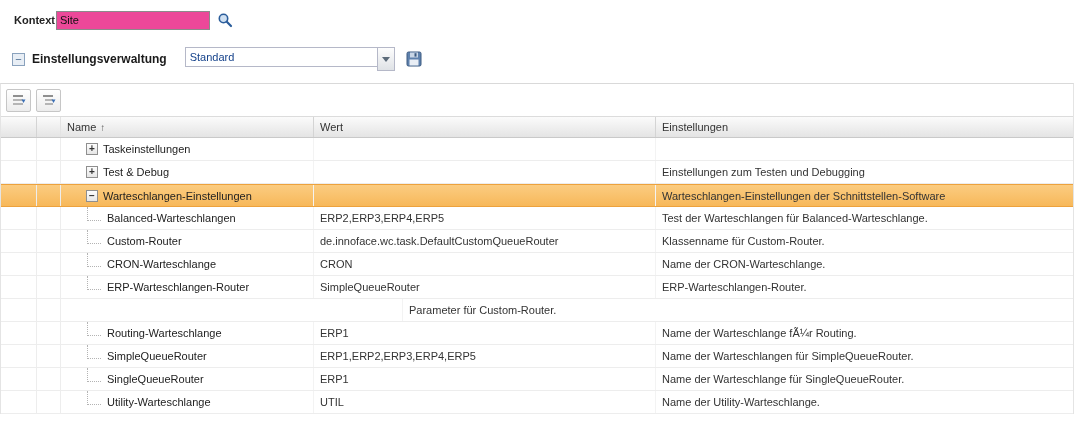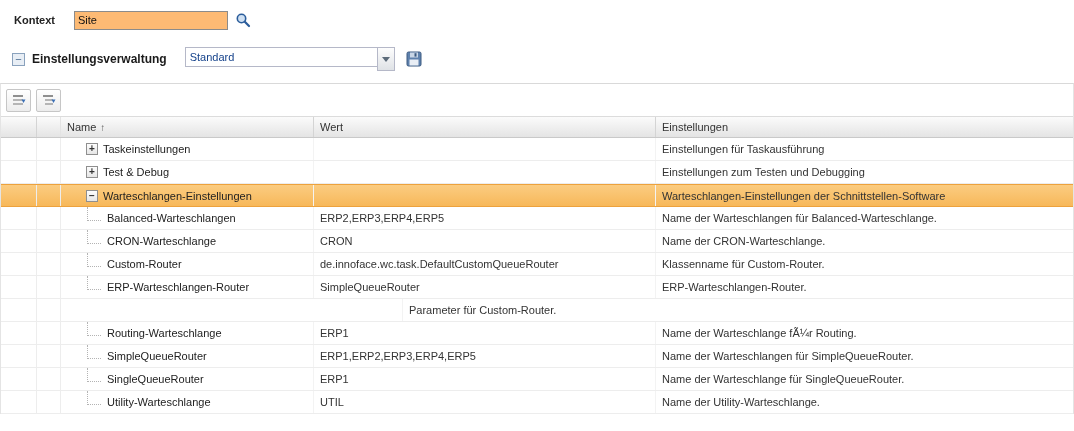--- a/index.html
+++ b/index.html
@@ -1,21 +1,21 @@
 <!DOCTYPE html>
 <html><head>
 <meta charset="utf-8">
 <style>
   html,body{margin:0;padding:0;background:#fff;font-family:"Liberation Sans",sans-serif;font-size:11px;color:#333;}
   .page{width:1074px;height:431px;position:relative;background:#fff;overflow:hidden;}
 
   
   .context-bar{display:flex;align-items:center;padding:9px 0 0 14px;height:22px;}
-  .context-label{font-weight:bold;color:#222;margin-right:19px;}
-  .context-input{width:146px;height:17px;background:#fdba74;border:1px solid #8b8b8b;font-family:"Liberation Sans",sans-serif;font-size:11px;padding:0 3px;color:#111;}
+  .context-label{font-weight:bold;color:#222;margin-right:1px;}
+  .context-input{width:146px;height:17px;background:#ec4899;border:1px solid #8b8b8b;font-family:"Liberation Sans",sans-serif;font-size:11px;padding:0 3px;color:#111;}
   .icon-btn{border:none;background:transparent;padding:0;margin-left:6px;cursor:pointer;width:18px;height:18px;display:inline-flex;align-items:center;justify-content:center;}
 
   
   .panel-header{display:flex;align-items:center;margin:16px 0 0 12px;height:24px;}
   .collapse-box{width:13px;height:13px;border:1px solid #8aa2bd;background:#e8eef5;color:#4a6a8f;font-size:11px;line-height:11px;text-align:center;cursor:pointer;box-sizing:border-box;}
   .panel-title{font-weight:bold;font-size:12px;color:#1a1a1a;margin:0 12px 0 7px;}
   .combo{display:flex;align-items:stretch;height:24px;margin-left:6px;}
   .combo-input{width:192px;border:1px solid #b5b8c8;border-right:none;padding:0 4px;font-family:"Liberation Sans",sans-serif;font-size:11px;color:#15428b;background:#fff;height:20px;box-sizing:border-box;}
   .combo-trigger{width:18px;border:1px solid #b5b8c8;background:linear-gradient(#fdfdfd,#dfe2e6);display:flex;align-items:center;justify-content:center;cursor:pointer;box-sizing:border-box;}
   .combo-trigger .arr{width:0;height:0;border-left:4px solid transparent;border-right:4px solid transparent;border-top:5px solid #5c6b7a;}
@@ -122,21 +122,20 @@
 
     <div class="grid-body">
         <div class="grow">
           <div class="cell ca"></div>
           <div class="cell cb"></div>
           <div class="cell cname">
             <span class="toggle">+</span>
             <span class="rowlabel">Taskeinstellungen</span>
           </div>
           <div class="cell cwert"></div>
-          <div class="cell cdesc">Einstellungen für Taskausführung</div>
         </div>
         <div class="grow">
           <div class="cell ca"></div>
           <div class="cell cb"></div>
           <div class="cell cname">
             <span class="toggle">+</span>
             <span class="rowlabel">Test &amp; Debug</span>
           </div>
           <div class="cell cwert"></div>
           <div class="cell cdesc">Einstellungen zum Testen und Debugging</div>
@@ -152,47 +151,47 @@
           <div class="cell cdesc">Warteschlangen-Einstellungen der Schnittstellen-Software</div>
         </div>
         <div class="grow">
           <div class="cell ca"></div>
           <div class="cell cb"></div>
           <div class="cell cname">
             <span class="elbow"></span>
             <span class="rowlabel">Balanced-Warteschlangen</span>
           </div>
           <div class="cell cwert">ERP2,ERP3,ERP4,ERP5</div>
-          <div class="cell cdesc">Name der Warteschlangen für Balanced-Warteschlange.</div>
+          <div class="cell cdesc">Test der Warteschlangen für Balanced-Warteschlange.</div>
+        </div>
+        <div class="grow">
+          <div class="cell ca"></div>
+          <div class="cell cb"></div>
+          <div class="cell cname">
+            <span class="elbow"></span>
+            <span class="rowlabel">Custom-Router</span>
+          </div>
+          <div class="cell cwert">de.innoface.wc.task.DefaultCustomQueueRouter</div>
+          <div class="cell cdesc">Klassenname für Custom-Router.</div>
         </div>
         <div class="grow">
           <div class="cell ca"></div>
           <div class="cell cb"></div>
           <div class="cell cname">
             <span class="elbow"></span>
             <span class="rowlabel">CRON-Warteschlange</span>
           </div>
           <div class="cell cwert">CRON</div>
           <div class="cell cdesc">Name der CRON-Warteschlange.</div>
         </div>
         <div class="grow">
           <div class="cell ca"></div>
           <div class="cell cb"></div>
           <div class="cell cname">
             <span class="elbow"></span>
-            <span class="rowlabel">Custom-Router</span>
-          </div>
-          <div class="cell cwert">de.innoface.wc.task.DefaultCustomQueueRouter</div>
-          <div class="cell cdesc">Klassenname für Custom-Router.</div>
-        </div>
-        <div class="grow">
-          <div class="cell ca"></div>
-          <div class="cell cb"></div>
-          <div class="cell cname">
-            <span class="elbow"></span>
             <span class="rowlabel">ERP-Warteschlangen-Router</span>
           </div>
           <div class="cell cwert">SimpleQueueRouter</div>
           <div class="cell cdesc">ERP-Warteschlangen-Router.</div>
         </div>
         <div class="grow">
           <div class="cell ca"></div>
           <div class="cell cb"></div>
           <div class="cell cwert"></div>
           <div class="cell cdesc">Parameter für Custom-Router.</div>

